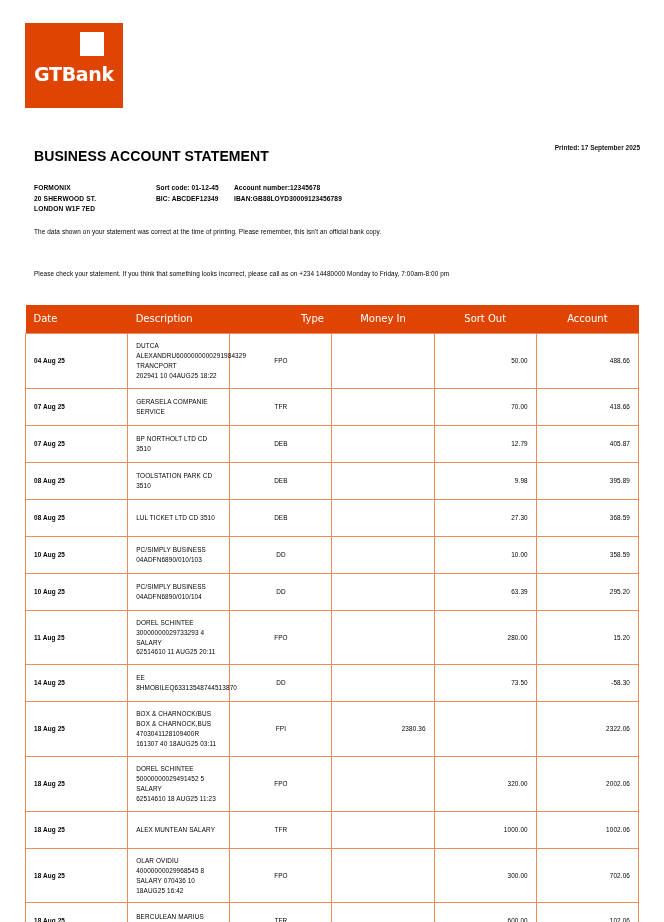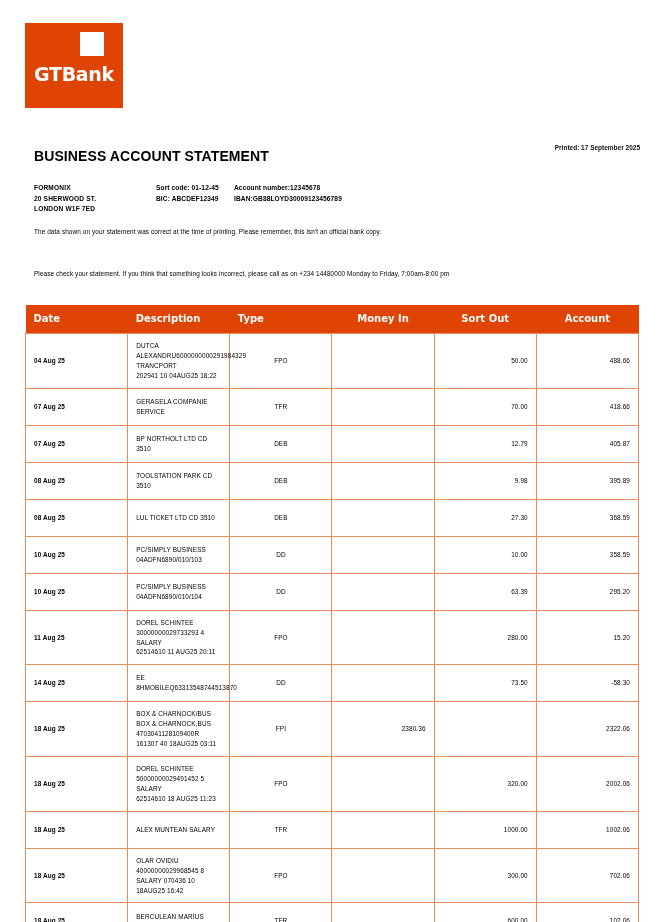--- a/index.html
+++ b/index.html
@@ -118,28 +118,28 @@
   }
   table.stmt {
     width: 614px;
     border-collapse: collapse;
     table-layout: fixed;
   }
   table.stmt thead th {
     background: #E04403;
     color: #ffffff;
     font-size: 10px;
-    font-weight: bold;
+    font-weight: normal;
     padding: 8px 8px 9px 8px;
     text-align: left;
     border: none;
     font-family: "DejaVu Sans", sans-serif;
   }
   table.stmt thead th.num { text-align: center; }
-  table.stmt thead th.ctr { text-align: left; }
+  table.stmt thead th.ctr { text-align: right; }
 
   table.stmt tbody td {
     border: 1px solid #E98C5E;
     font-size: 6.4px;
     padding: 7px 8px;
     vertical-align: middle;
     line-height: 1.55;
     letter-spacing: 0.12px;
     height: 22px;
     color: #000;

